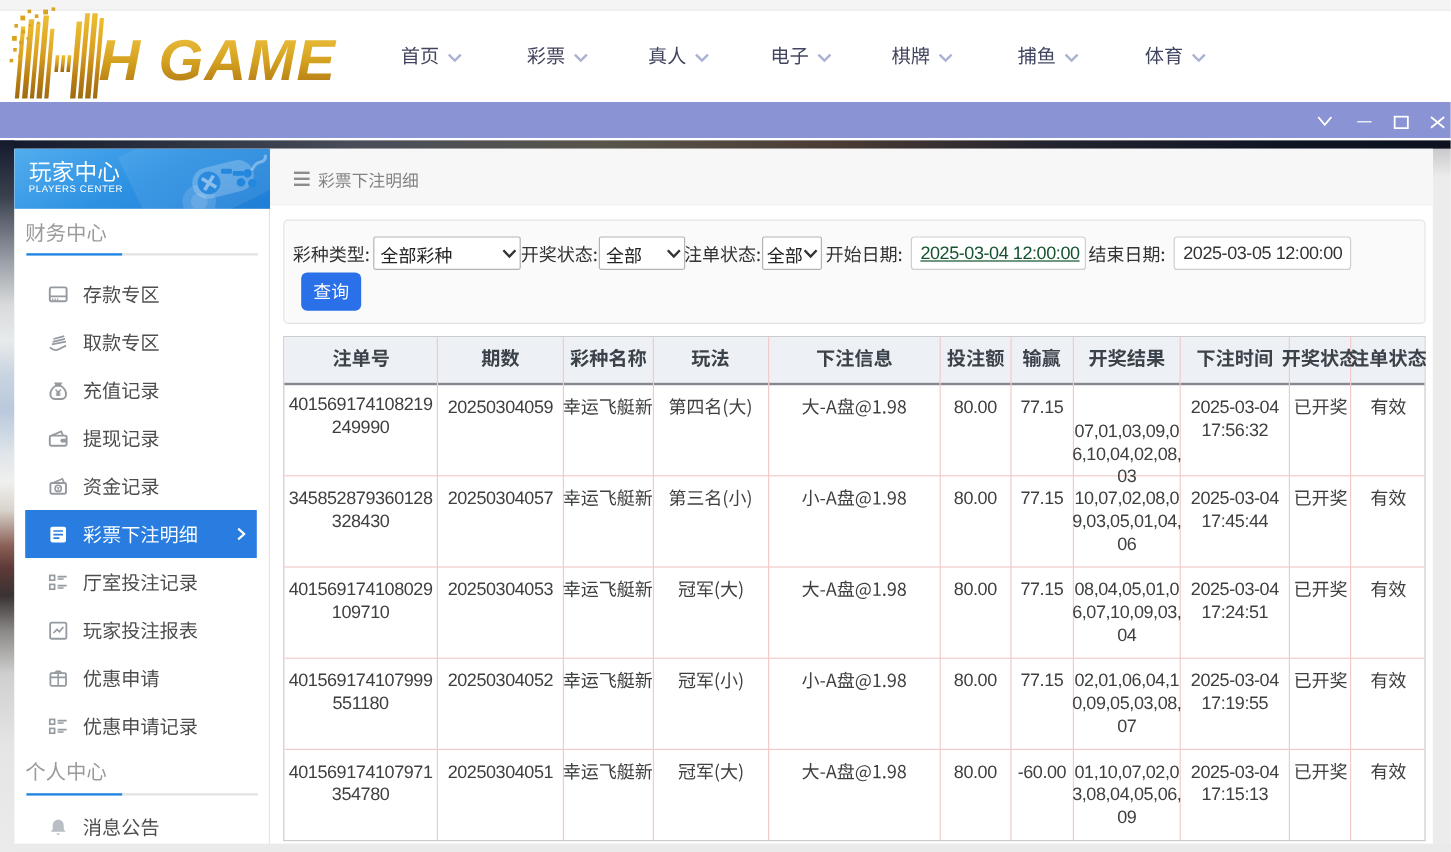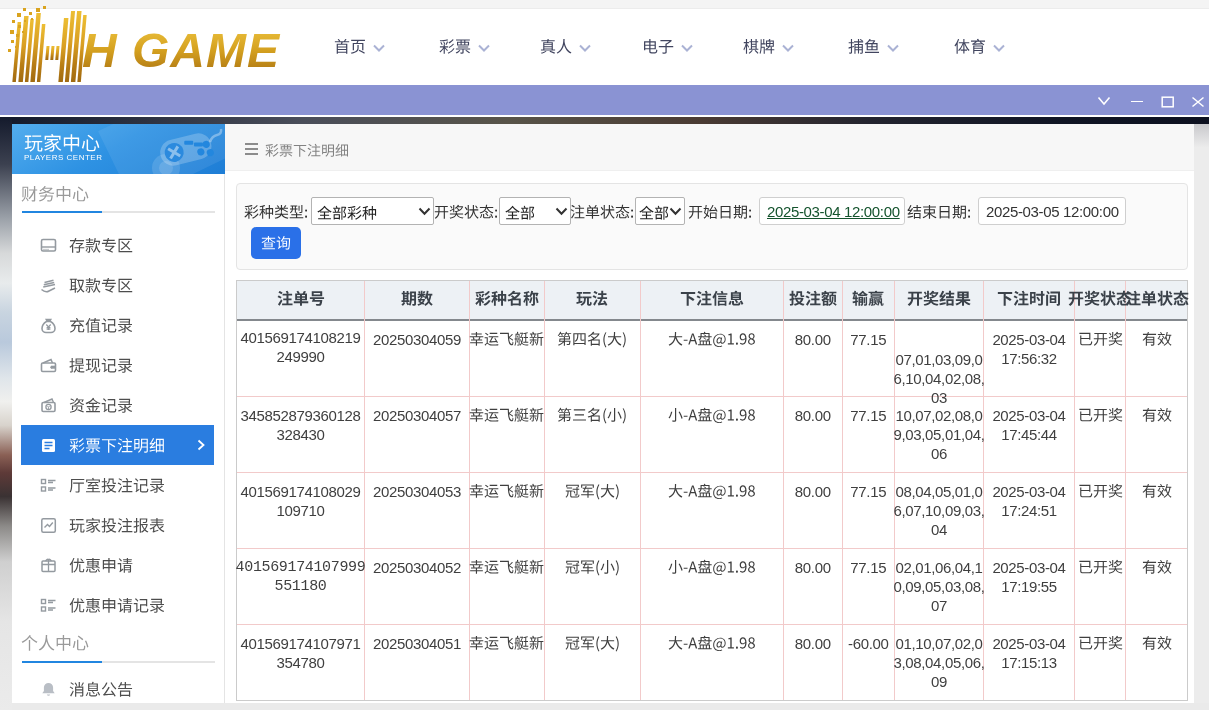--- a/index.html
+++ b/index.html
@@ -645,21 +645,21 @@
       </svg>
     </div>
   </div>
 <div style="position:absolute;left:1126.0px;top:472.5px;width:62.0px;padding-top:9.8px;text-align:center;">
     <div class="ln">
       <svg class="zh" width="30.0" height="18.0" viewBox="0 -900 2000 1200">
         <use href="#t44" fill="#3f3f3f"></use>
       </svg>
     </div>
   </div>
-<div style="position:absolute;left:237.0px;top:548.5px;width:127.0px;padding-top:9.8px;text-align:center;font-family:Liberation Mono, monospace;">
+<div style="position:absolute;left:237.0px;top:548.5px;width:127.0px;padding-top:9.8px;text-align:center;">
     <div class="ln">401569174107999</div>
     <div class="ln">551180</div>
   </div>
 <div style="position:absolute;left:365.0px;top:548.5px;width:104.0px;padding-top:9.8px;text-align:center;">
     <div class="ln">20250304052</div>
   </div>
 <div style="position:absolute;left:470.0px;top:548.5px;width:73.5px;padding-top:9.8px;text-align:center;">
     <div class="ln">
       <svg class="zh" width="75.0" height="18.0" viewBox="0 -900 5000 1200">
         <use href="#t40" fill="#3f3f3f"></use>

